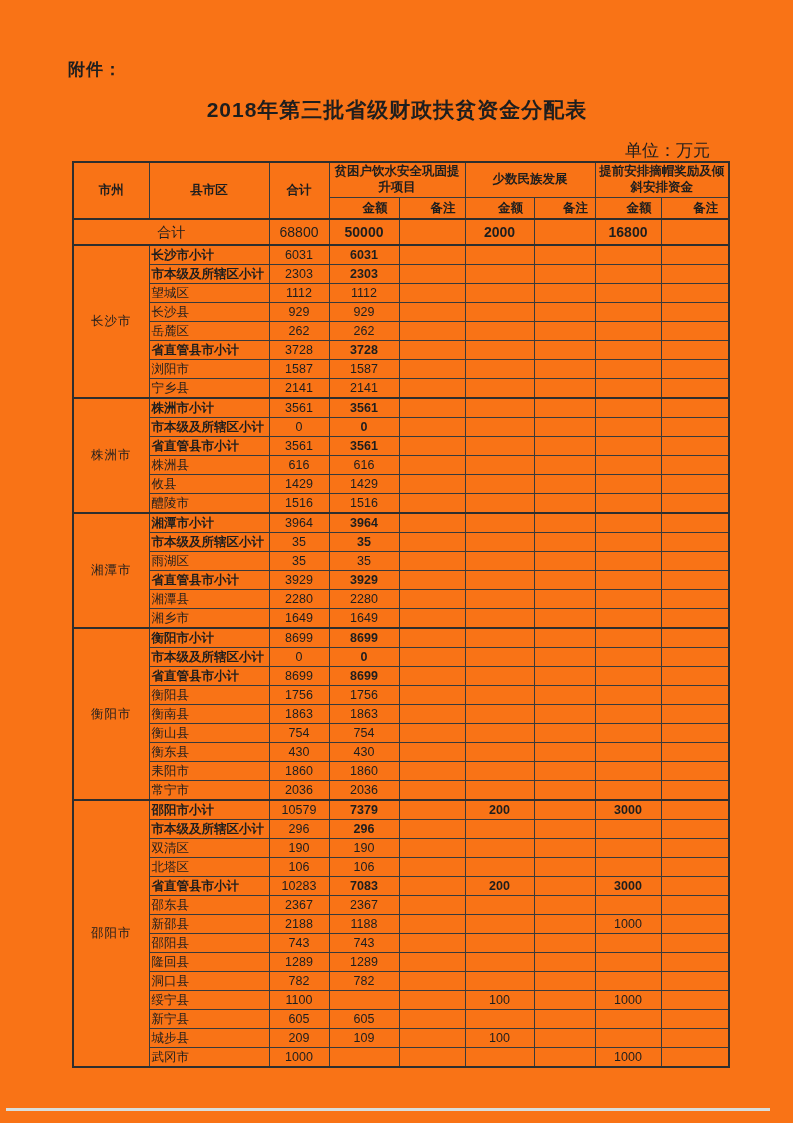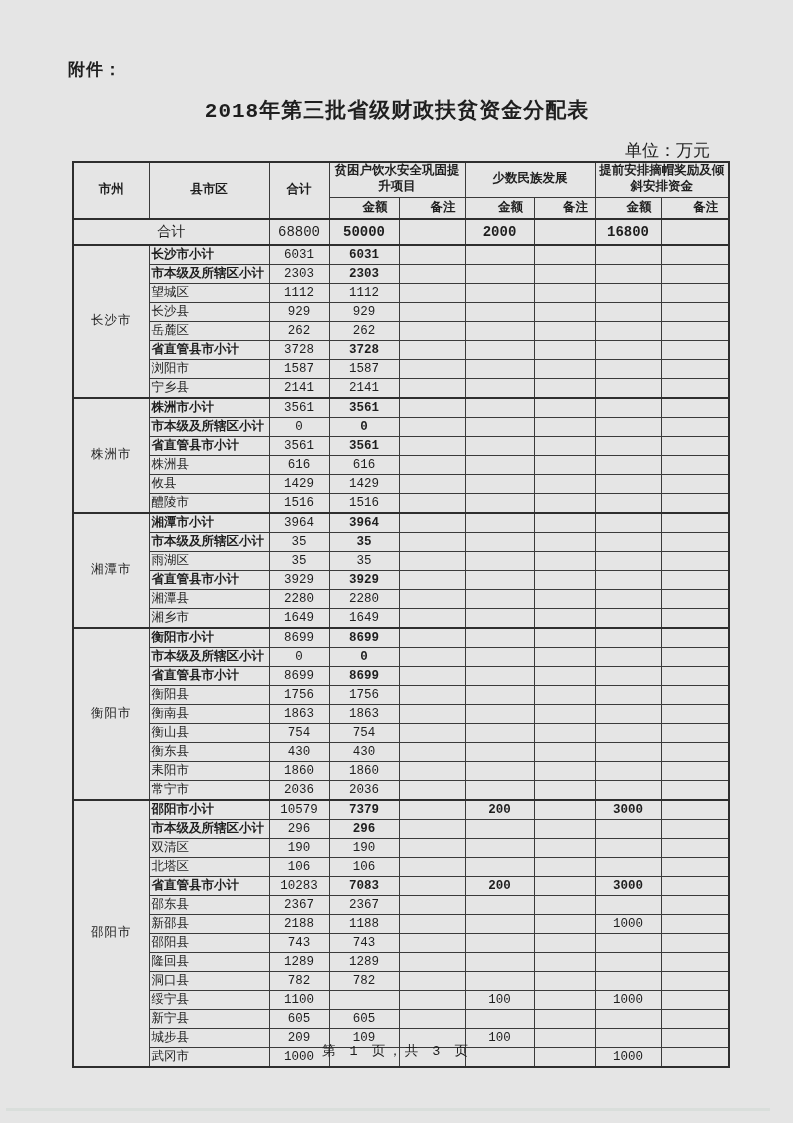--- a/index.html
+++ b/index.html
@@ -1,20 +1,20 @@
 <!DOCTYPE html>
 <html><head>
 <meta charset="utf-8">
 <style>
   html,body { margin:0; padding:0; background:#ffffff; }
   .page {
     position:relative;
     width:793px; height:1123px;
-    background:#e5e5e5;
-    font-family:Liberation Mono, monospace;
+    background:#f97316;
+    font-family:Liberation Sans, sans-serif;
     color:#1e1e1e;
     overflow:hidden;
   }
   .attachment {
     position:absolute; top:58px; left:68px;
     font-size:17px; font-weight:600; letter-spacing:1px;
   }
   .doc-title {
     position:absolute; top:96px; left:69px; width:656px;
     margin:0; text-align:center;
@@ -541,17 +541,16 @@
           <td class="amount"></td>
           <td class="note"></td>
           <td class="amount"></td>
           <td class="note"></td>
           <td class="amount">1000</td>
           <td class="note"></td>
         </tr>
       </tbody>
   </table>
 
-  <div class="page-footer">第 1 页，共 3 页</div>
 
   <div class="scan-line"></div>
 
 </div>
 
 </body></html>

